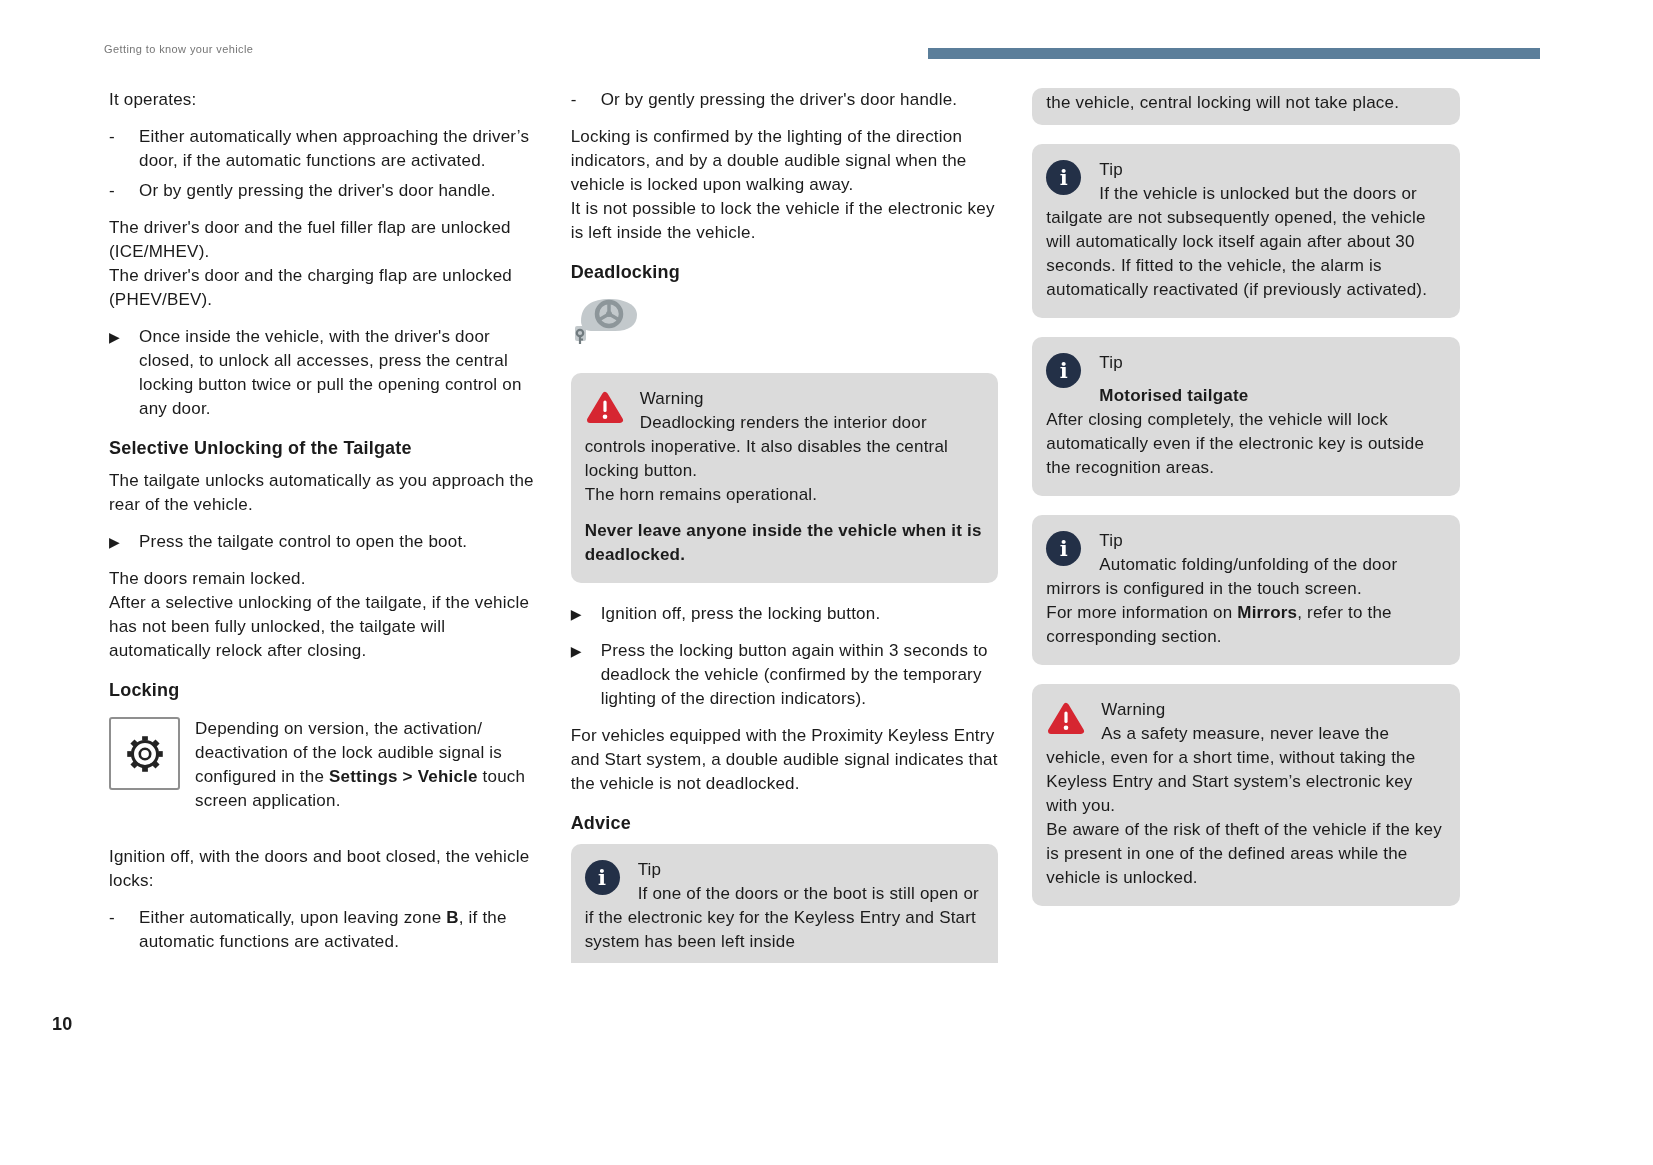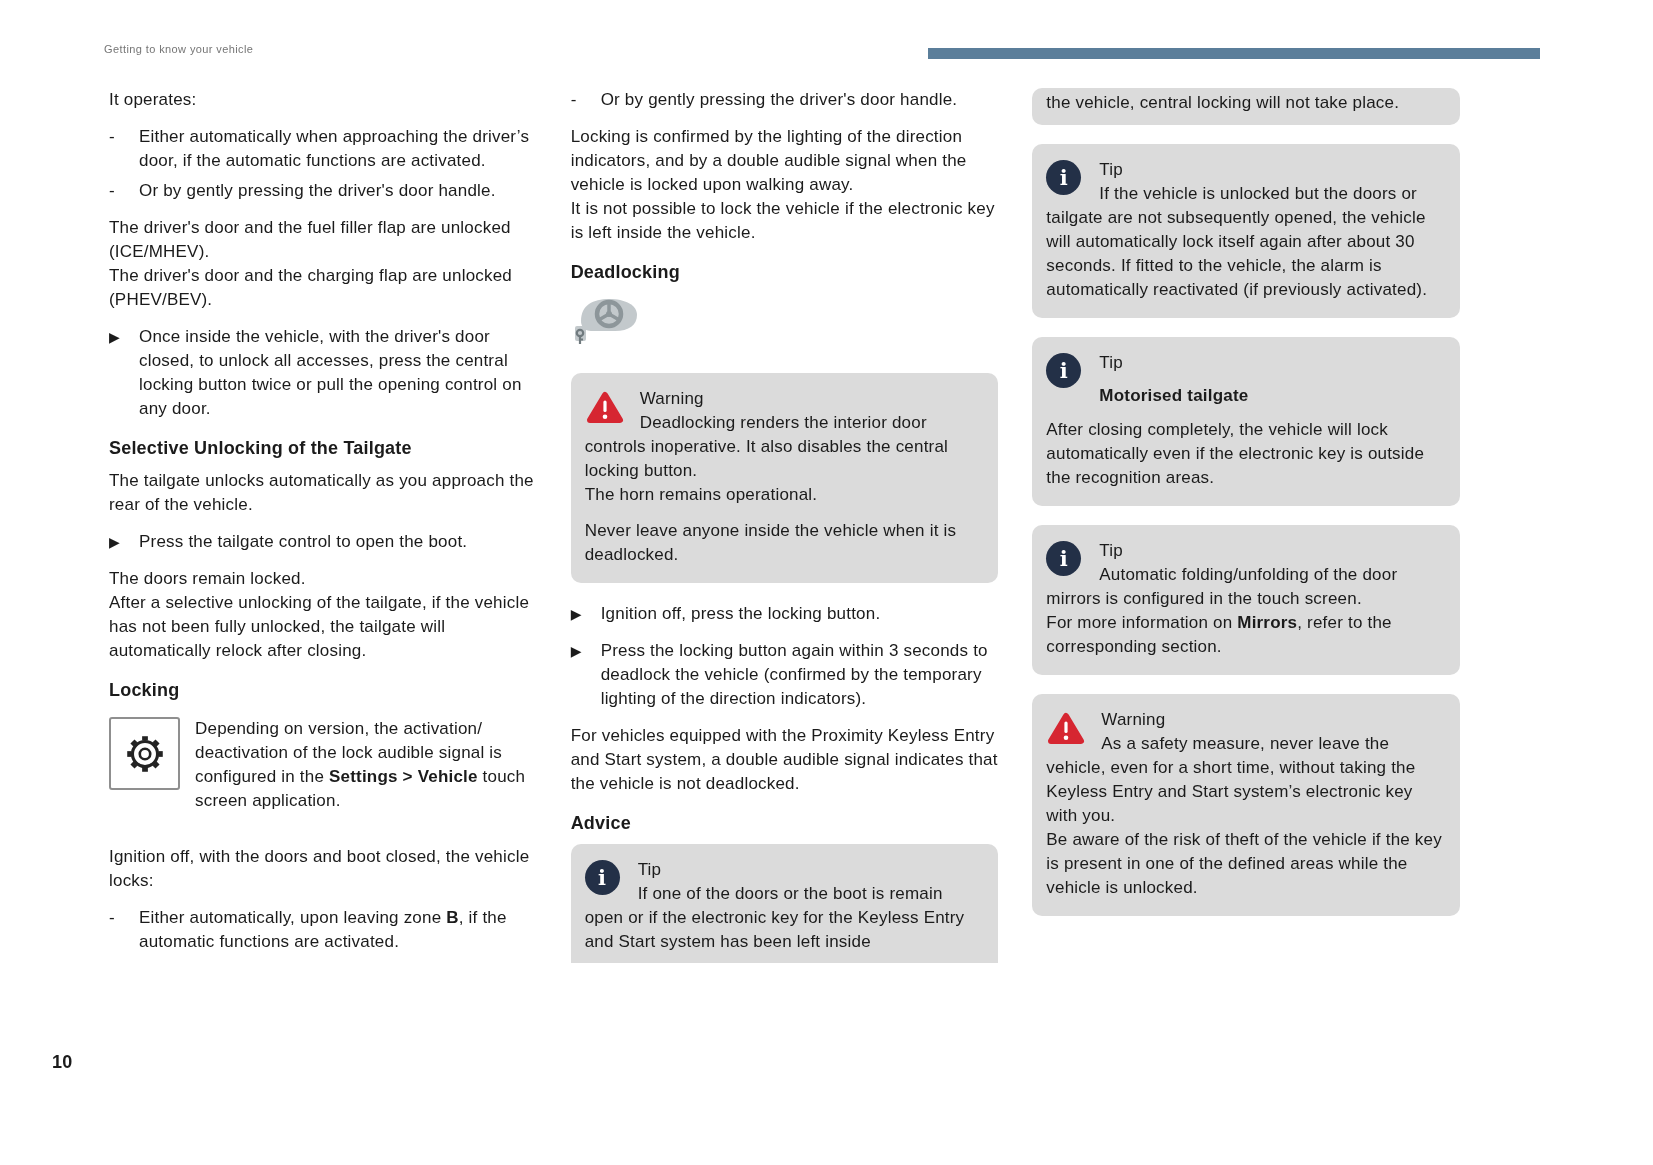--- a/index.html
+++ b/index.html
@@ -30,30 +30,30 @@
   .li-body{flex:1}
   .box{background:var(--box-bg);border-radius:10px;padding:14px 16px 16px 14px;margin-bottom:19px;overflow:hidden}
   .box-title{font-weight:400}
   .info-icon{
     float:left;width:35px;height:35px;margin:2px 18px 9px 0;border-radius:50%;
     background:var(--info-navy);color:#fff;display:flex;align-items:center;justify-content:center;
     font-family:"DejaVu Serif",serif;font-weight:700;font-size:21px;line-height:1;
   }
   .warn-icon{float:left;width:40px;height:37px;margin:2px 15px 9px 0}
   .warn-icon .tri{fill:var(--warning-red);stroke:var(--warning-red);stroke-width:6;stroke-linejoin:round}
-  .bold-note{font-weight:400;margin-top:12px}
+  .bold-note{font-weight:700;margin-top:12px}
   .subtitle{font-weight:700;margin-top:9px}
-  .body-offset{margin-top:10px}
+  .body-offset{}
   .cont-box{padding:3px 14px 10px 14px}
   .cut-bottom{border-radius:10px 10px 0 0;padding-bottom:9px;margin-bottom:0}
   .gear-note{display:flex;gap:15px;margin:14px 0 32px}
   .gear-box{flex:0 0 71px;height:73px;border:2px solid #8f8f8f;border-radius:3px;display:flex;align-items:center;justify-content:center;background:#fff}
   .gear-text{flex:1}
   .dl-icon{margin:6px 0 26px;height:54px}
-  .page-number{position:absolute;left:52px;top:1050px;font-weight:700;font-size:18px}
+  .page-number{position:absolute;left:52px;top:1012px;font-weight:700;font-size:18px}
   .b{font-weight:700}
   .m0{margin:0}
 </style>
 </head>
 <body>
 
 <header>
   <div class="header-title">Getting to know your vehicle</div>
   <div class="header-bar"></div>
 </header>
@@ -183,21 +183,21 @@
 
     <p class="para">For vehicles equipped with the Proximity Keyless Entry and Start system, a double audible signal indicates that the vehicle is not deadlocked.</p>
 
     <h2 class="heading">Advice</h2>
 
     <div class="box cut-bottom">
       <span class="info-icon">
           <span>i</span>
         </span>
       <div class="box-title">Tip</div>
-      <p class="m0">If one of the doors or the boot is remain open or if the electronic key for the Keyless Entry and Start system has been left inside</p>
+      <p class="m0">If one of the doors or the boot is still open or if the electronic key for the Keyless Entry and Start system has been left inside</p>
     </div>
   </section>
 
   <section class="col">
     <div class="box cont-box">
       <p class="m0">the vehicle, central locking will not take place.</p>
     </div>
 
     <div class="box">
       <span class="info-icon">

